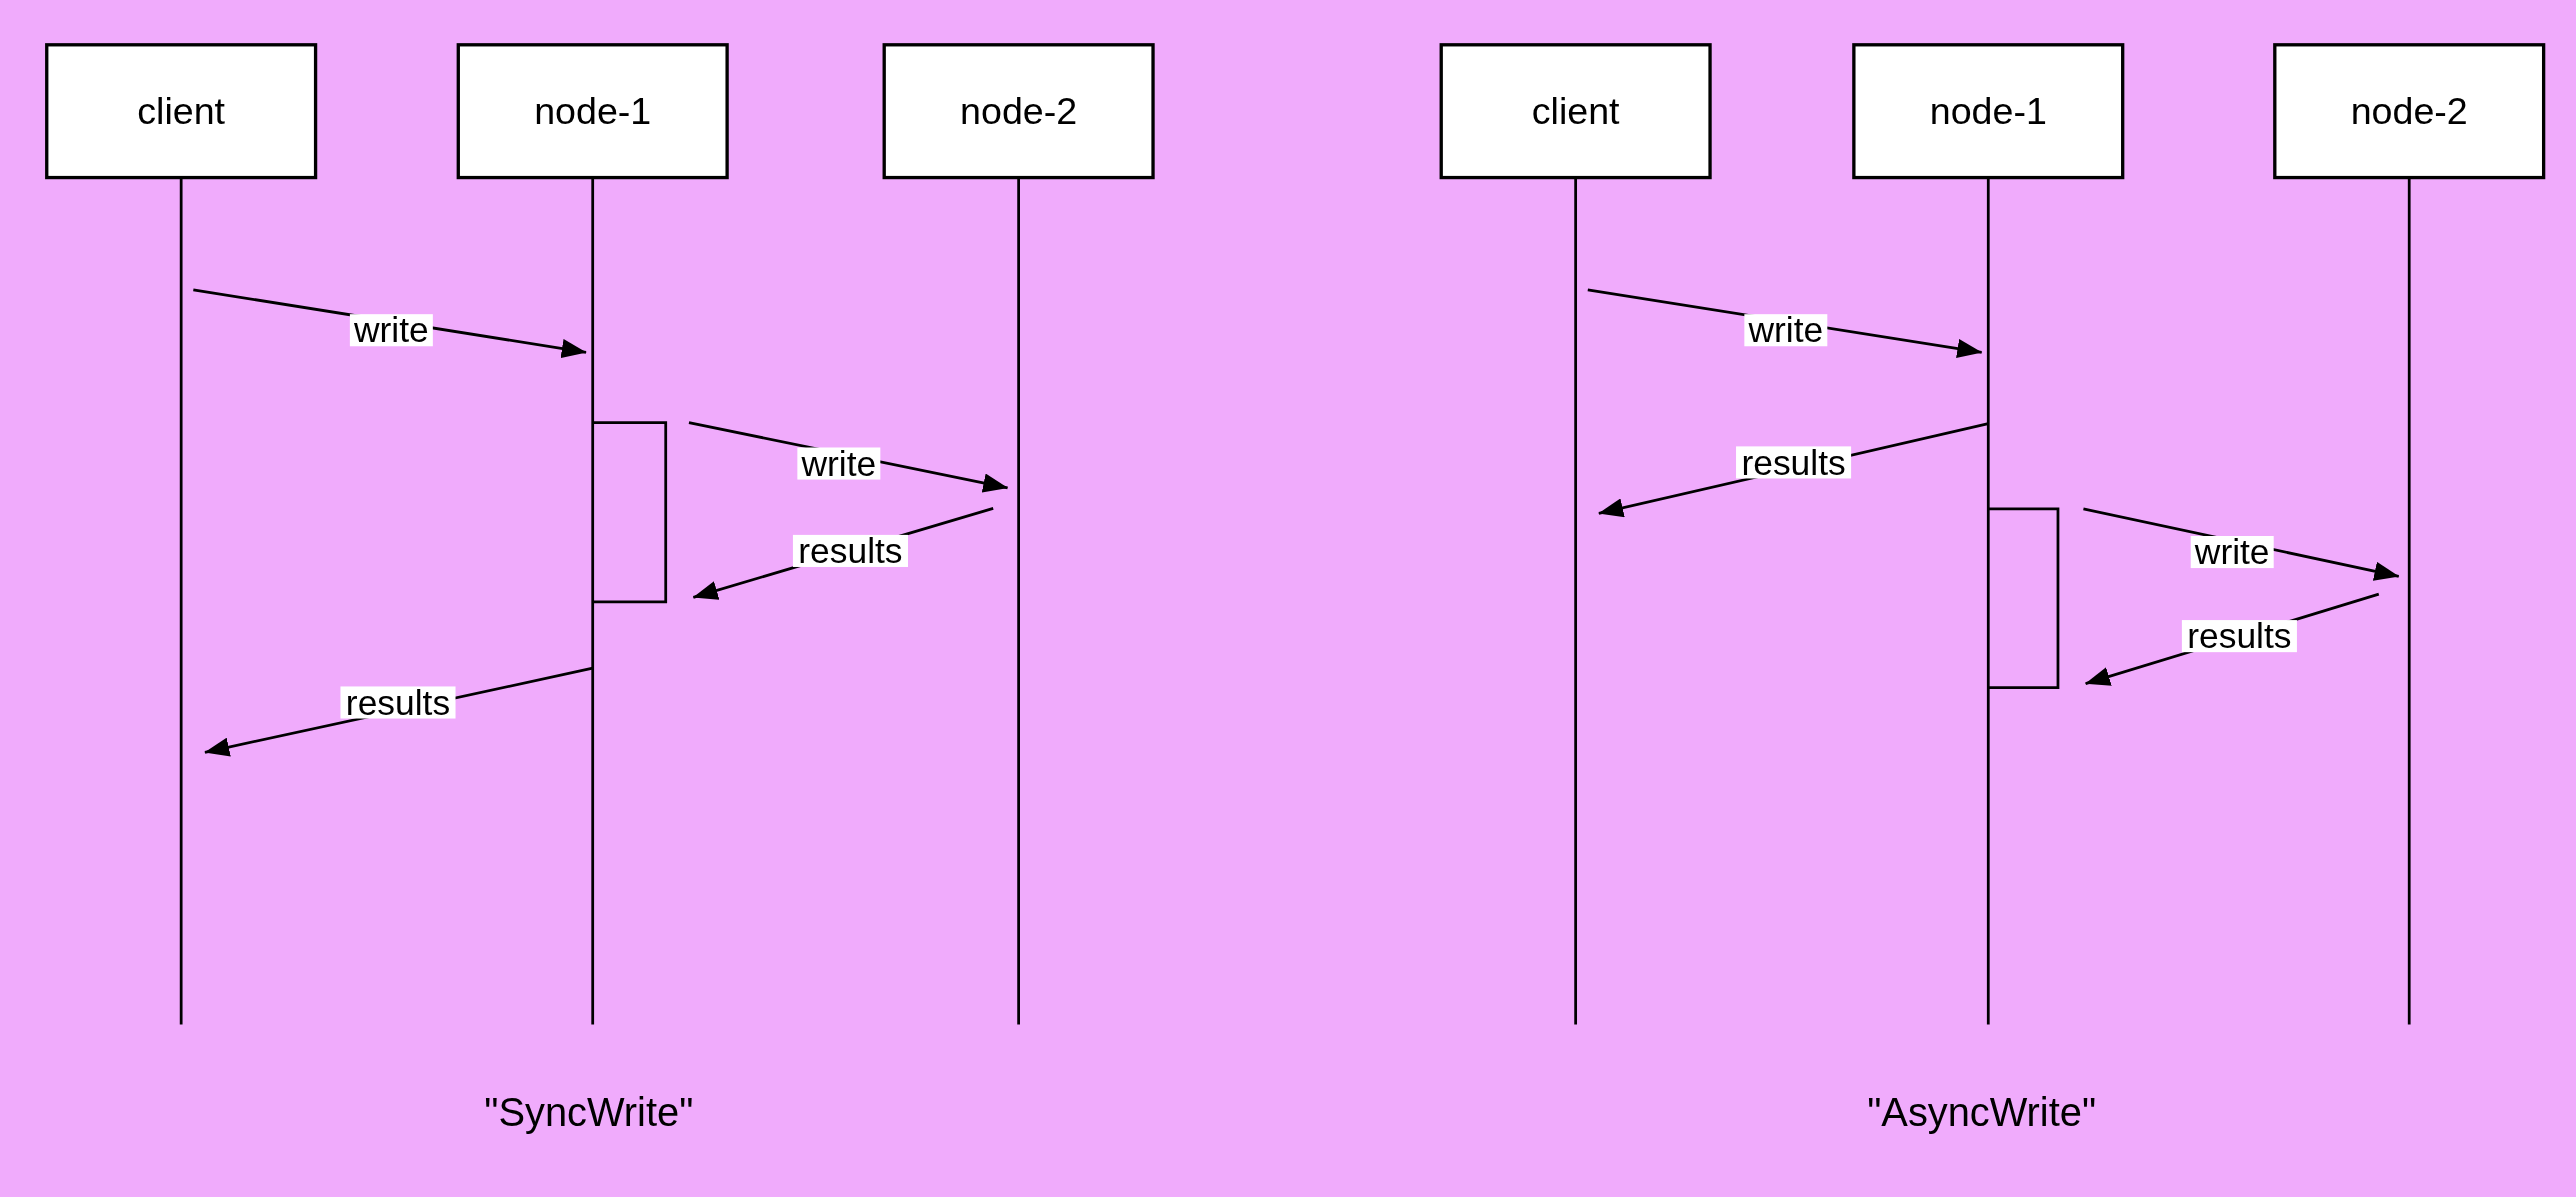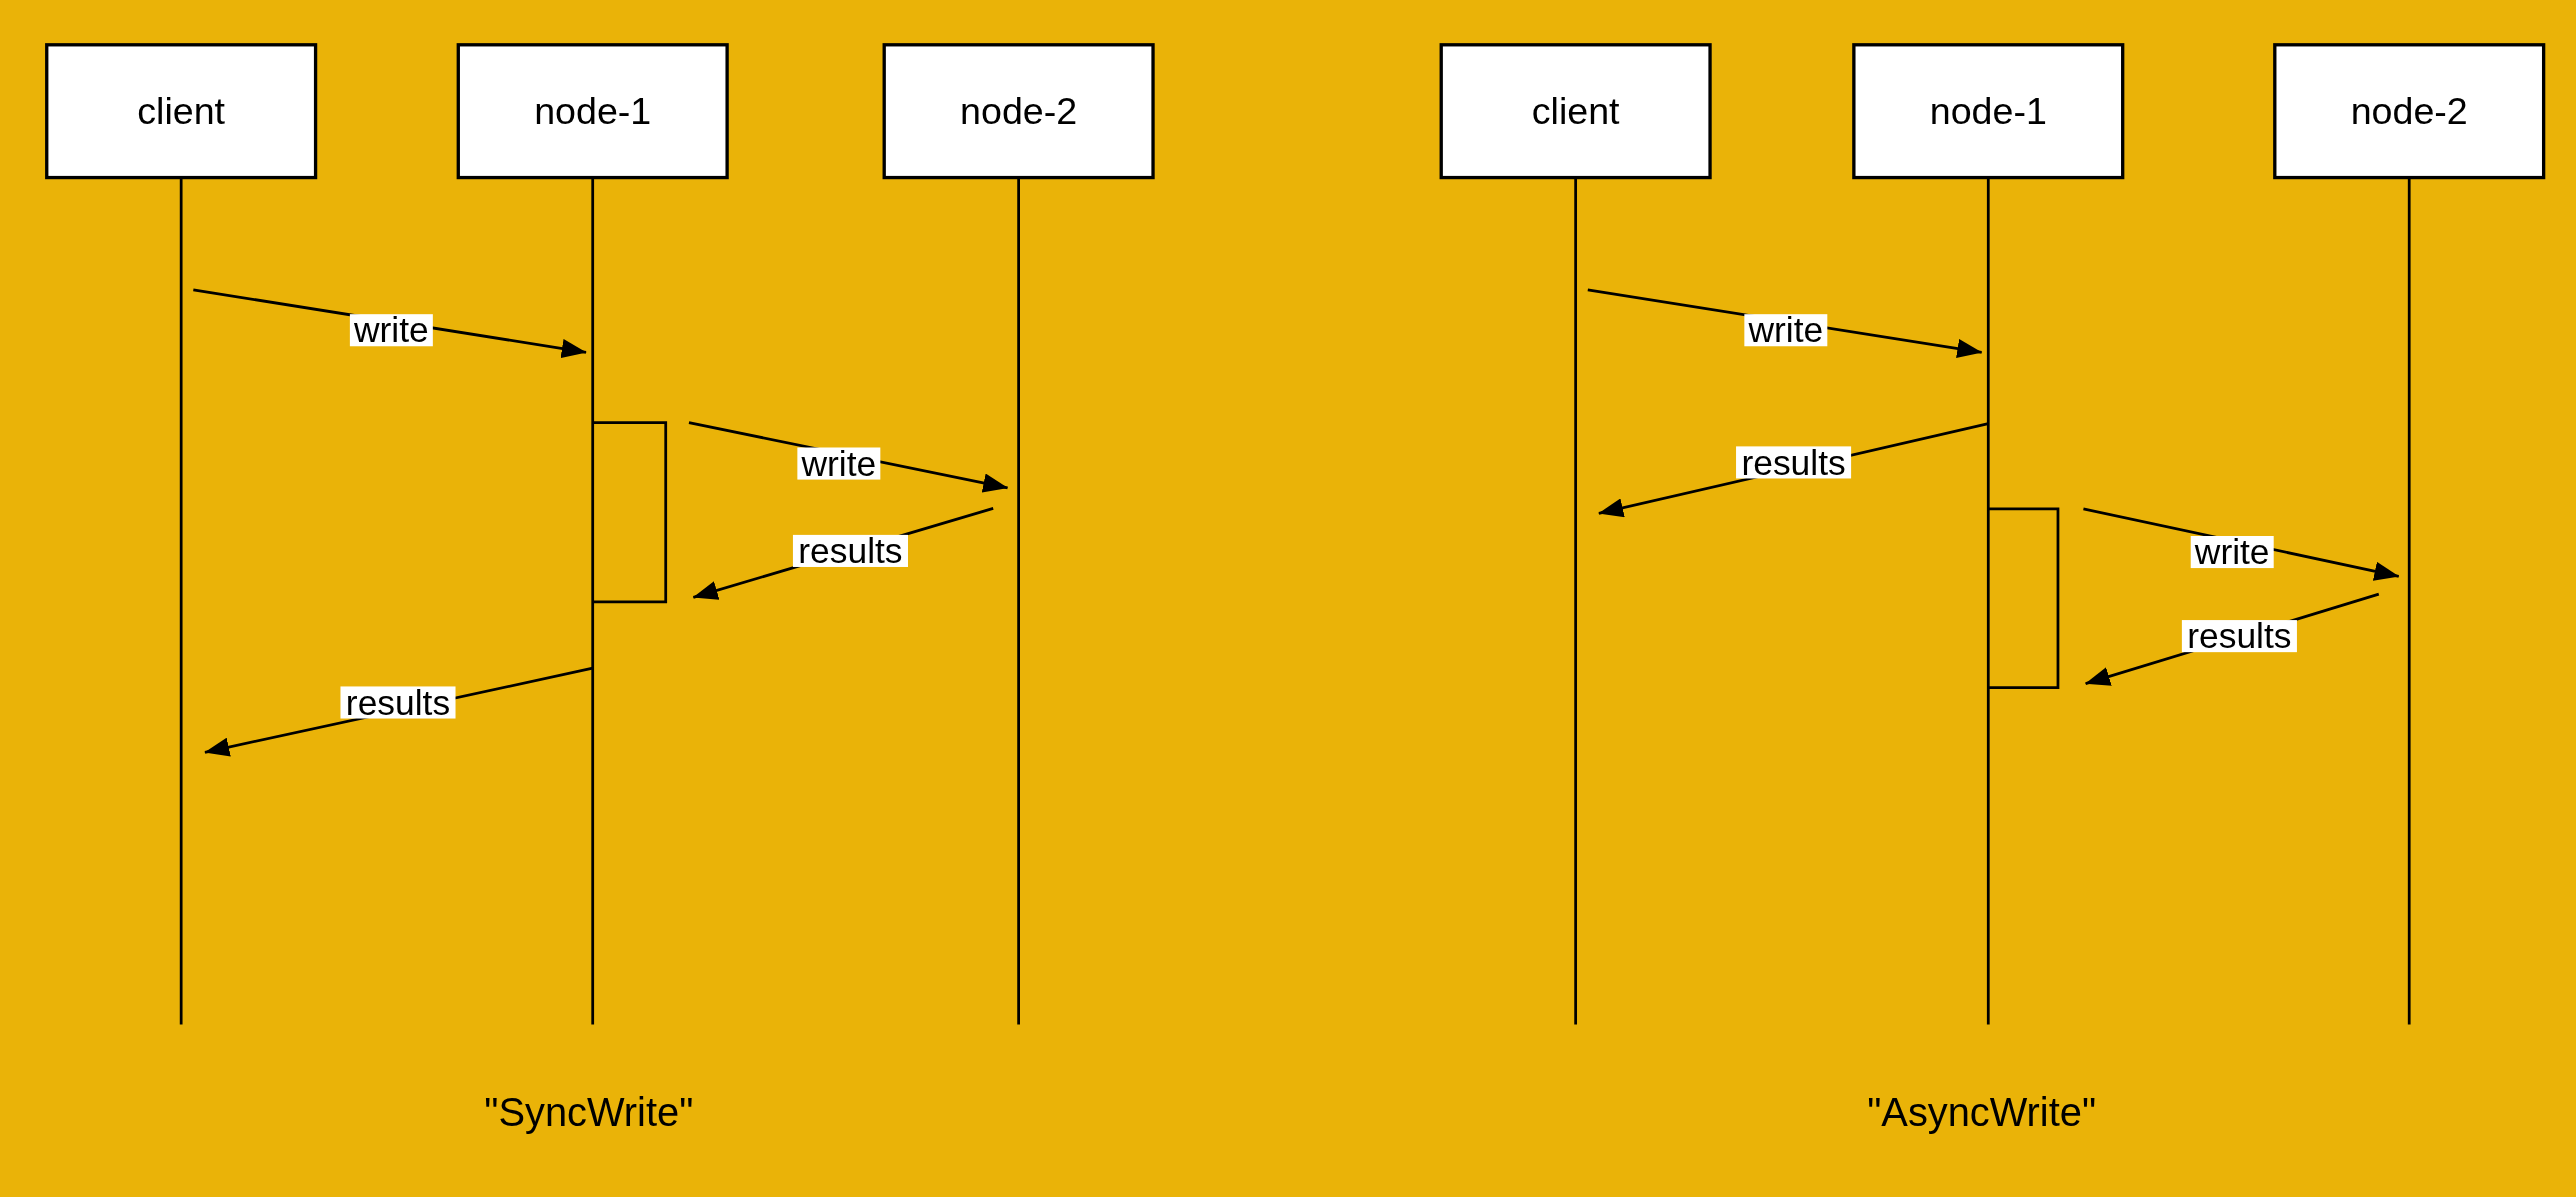--- a/index.html
+++ b/index.html
@@ -4,21 +4,21 @@
 <style>
   html, body {
     margin: 0;
     padding: 0;
     background: #ffffff;
   }
   .page {
     position: relative;
     width: 2576px;
     height: 1197px;
-    background: #eab308;
+    background: #f0abfc;
     overflow: hidden;
   }
   svg {
     display: block;
   }
   .actor-box {
     fill: #ffffff;
     stroke: #000000;
     stroke-width: 6;
   }

